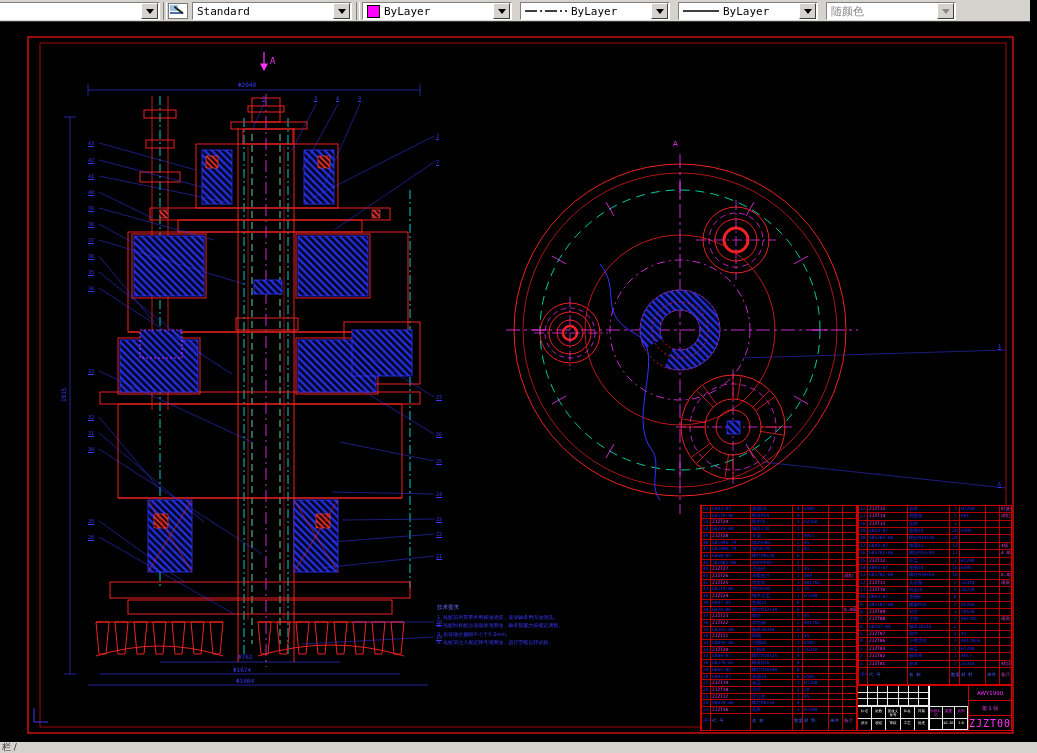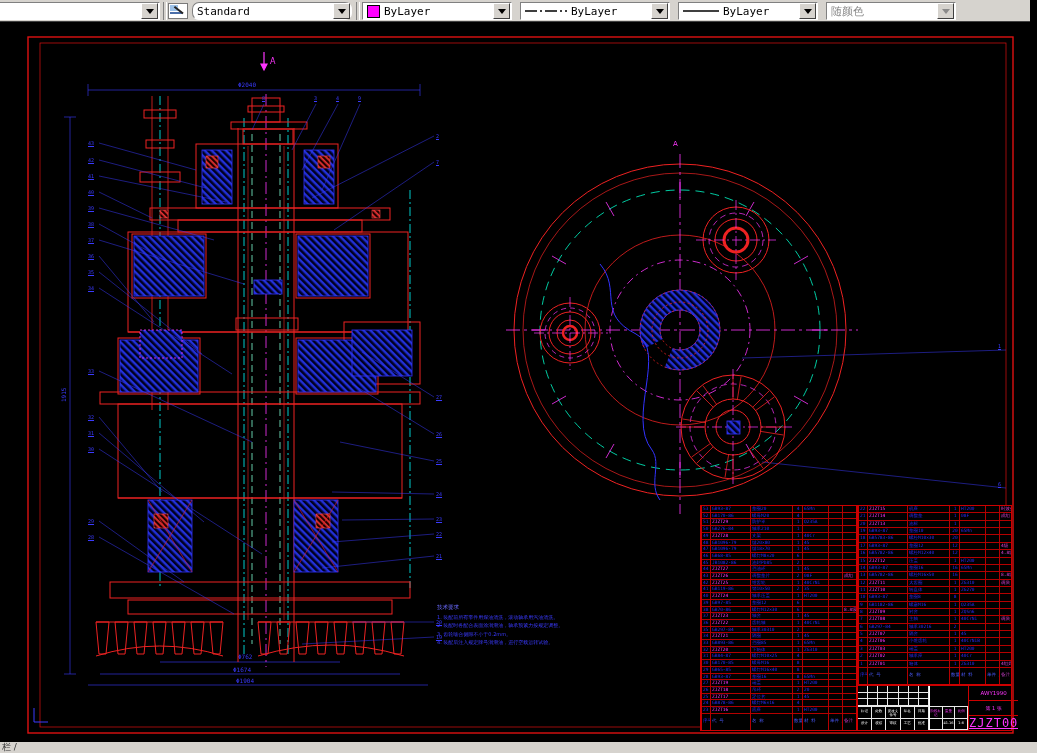--- a/index.html
+++ b/index.html
@@ -76,21 +76,21 @@
   .tb-mid .m-row{flex:1;display:flex;}
   .tb-mid .m-row span{flex:1;border-right:1px solid #e8e8e8;border-bottom:1px solid #e8e8e8;
        font-size:3.5px;line-height:4px;color:#ff35ff;text-align:center;overflow:hidden;padding-top:2px;}
   .tb-mid .m-row.vals span{color:#fff;}
   .tb-right{flex:1;display:flex;flex-direction:column;}
   .tb-right div{flex:1;border-bottom:1px solid #cc0000;display:flex;align-items:center;justify-content:center;
        color:#ff35ff;overflow:hidden;}
   .tb-right div:last-child{border-bottom:none;}
   .tb-proj{font-size:5.5px;}
   .tb-sheet{font-size:5px;}
-  .tb-no{font-size:12px;letter-spacing:1px;font-family:"DejaVu Sans Mono",monospace;text-decoration:underline;}
+  .tb-no{font-size:10px;letter-spacing:1px;font-family:"DejaVu Sans Mono",monospace;}
 
   
   .statusbar{position:absolute;left:0;top:742px;width:1037px;height:11px;background:#d6d3ce;
              font-size:9px;color:#333;line-height:11px;padding-left:2px;box-sizing:border-box;overflow:hidden;}
 </style>
 </head>
 <body>
 
 <div class="toolbar">
   <div class="combo" style="left:-40px;width:200px;">
@@ -98,21 +98,21 @@
     <span class="carrow">
         <i></i>
       </span>
   </div>
   <div class="sep" style="left:163px;"></div>
   <div class="tsicon" style="left:168px;">
     <div class="p1"></div>
       <div class="p2"></div>
       <div class="p3"></div>
   </div>
-  <div class="combo" style="left:192px;width:160px;border-radius:7px;">
+  <div class="combo" style="left:192px;width:160px;">
     <span class="ctext">Standard</span>
     <span class="carrow">
         <i></i>
       </span>
   </div>
   <div class="sep" style="left:356px;"></div>
   <div class="combo" style="left:362px;width:150px;">
     <span class="swatch" style="background: rgb(255, 0, 255);"></span>
     <span class="ctext">ByLayer</span>
     <span class="carrow">

